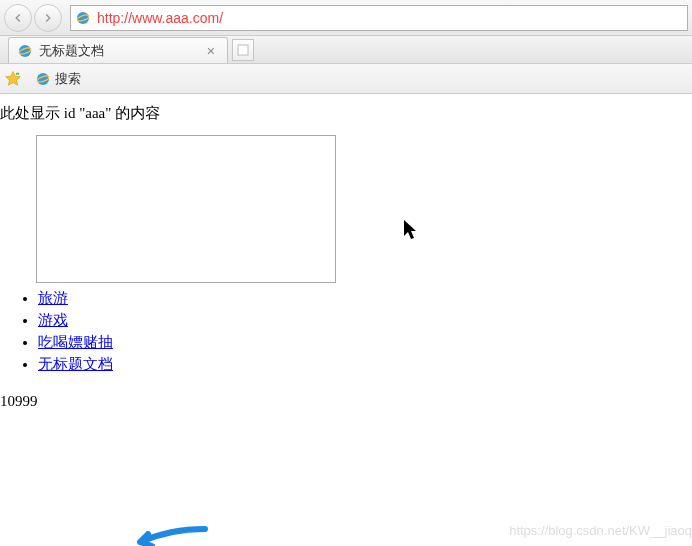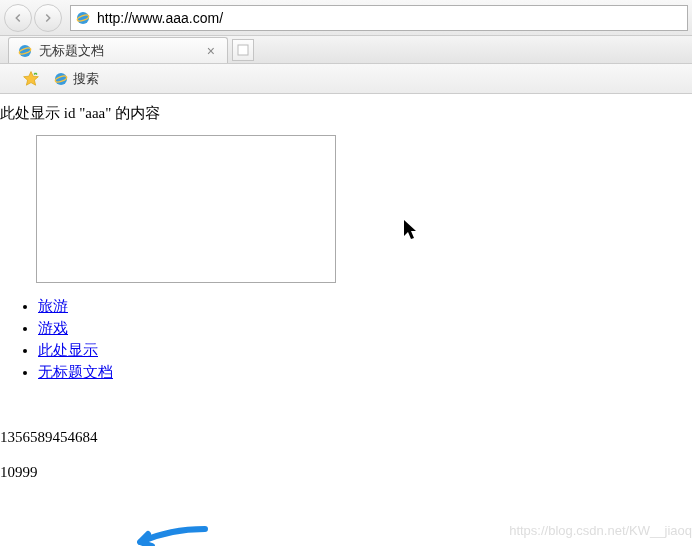--- a/index.html
+++ b/index.html
@@ -50,21 +50,21 @@
       height: 16px;
       display: inline-flex;
       align-items: center;
       justify-content: center;
     }
     .url-input {
       flex: 1;
       border: none;
       outline: none;
       font-size: 14px;
-      color: #000000;
+      color: #ef4444;
       background: transparent;
     }
     .tabs-bar {
       height: 28px;
       background: linear-gradient(#f4f4f4, #e4e4e4);
       border-bottom: 1px solid #ccc;
       display: flex;
       align-items: flex-end;
       padding-left: 8px;
     }
@@ -100,21 +100,21 @@
       align-items: center;
       justify-content: center;
       cursor: pointer;
     }
     .fav-bar {
       height: 30px;
       background: linear-gradient(#f8f8f8, #ececec);
       border-bottom: 1px solid #ccc;
       display: flex;
       align-items: center;
-      padding: 0 22px;
+      padding: 0 4px;
       gap: 6px;
     }
     .fav-star {
       width: 18px;
       height: 18px;
     }
     .fav-item {
       display: flex;
       align-items: center;
       gap: 4px;
@@ -134,21 +134,21 @@
       padding: 6px 0 8px 0;
     }
     .gray-box {
       width: 300px;
       height: 148px;
       border: 1px solid #aaa;
       margin-left: 36px;
       margin-top: 4px;
     }
     .link-list {
-      margin-top: 12px;
+      margin-top: 4px;
       margin-left: 18px;
     }
     .link-list li {
       list-style: disc;
       margin-left: 20px;
       line-height: 22px;
     }
     .link-list a {
       color: #0000ee;
       text-decoration: underline;
@@ -237,24 +237,23 @@
     <span>搜索</span>
   </div>
 </div>
 
 <div class="content">
   <div class="content-line1">此处显示 id "aaa" 的内容</div>
   <div class="gray-box"></div>
   <ul class="link-list">
     <li><a href="#">旅游</a></li>
     <li><a href="#">游戏</a></li>
-    <li><a href="#">此处显示</a></li>
+    <li><a href="#">吃喝嫖赌抽</a></li>
     <li><a href="#">无标题文档</a></li>
   </ul>
-  <div class="num1">1356589454684</div>
   <div class="num2">10999</div>
 </div>
 
 <div class="cursor-arrow">
   <svg width="18" height="24" viewBox="0 0 18 24">
       <path d="M2 2 L2 18 L6 14 L9 21 L12 20 L9 13 L14 13 Z" fill="#000"></path>
     </svg>
 </div>
 
 <div class="blue-arrow">

